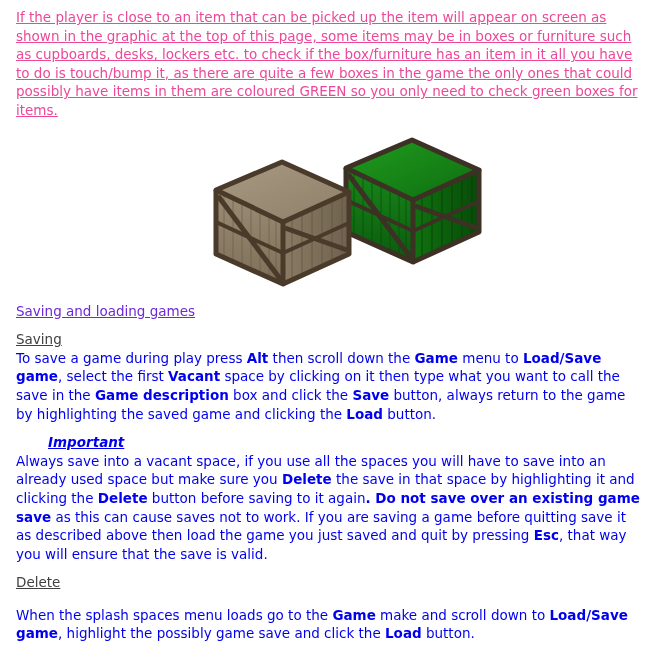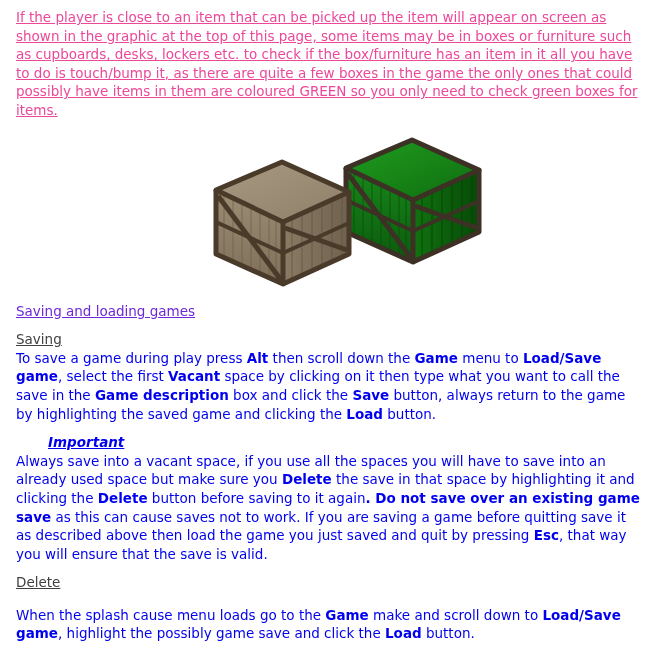--- a/index.html
+++ b/index.html
@@ -207,15 +207,15 @@
   <p class="para"><span>Always save into a vacant space, if you use all the spaces you will have to save into an already used space but make sure you </span><b>Delete</b><span> the save in that space by highlighting it and clicking the </span><b>Delete</b><span> button before saving to it again</span><b>. Do not save over an existing game save</b><span> as this can cause saves not to work. If you are saving a game before quitting save it as described above then load the game you just saved and quit by pressing </span><b>Esc</b><span>, that way you will ensure that the save is valid.</span></p>
 
   <div class="spacer-sm"></div>
 
   <div class="para">
     <span class="section-title">Delete</span>
   </div>
 
   <div class="spacer-md"></div>
 
-  <p class="para"><span>When the splash cause menu loads go to the </span><b>Game</b><span> make and scroll down to </span><b>Load/Save game</b><span>, highlight the possibly game save and click the </span><b>Load</b><span> button.</span></p>
+  <p class="para"><span>When the splash spaces menu loads go to the </span><b>Game</b><span> make and scroll down to </span><b>Load/Save game</b><span>, highlight the possibly game save and click the </span><b>Load</b><span> button.</span></p>
 
 </div>
 
 </body></html>

